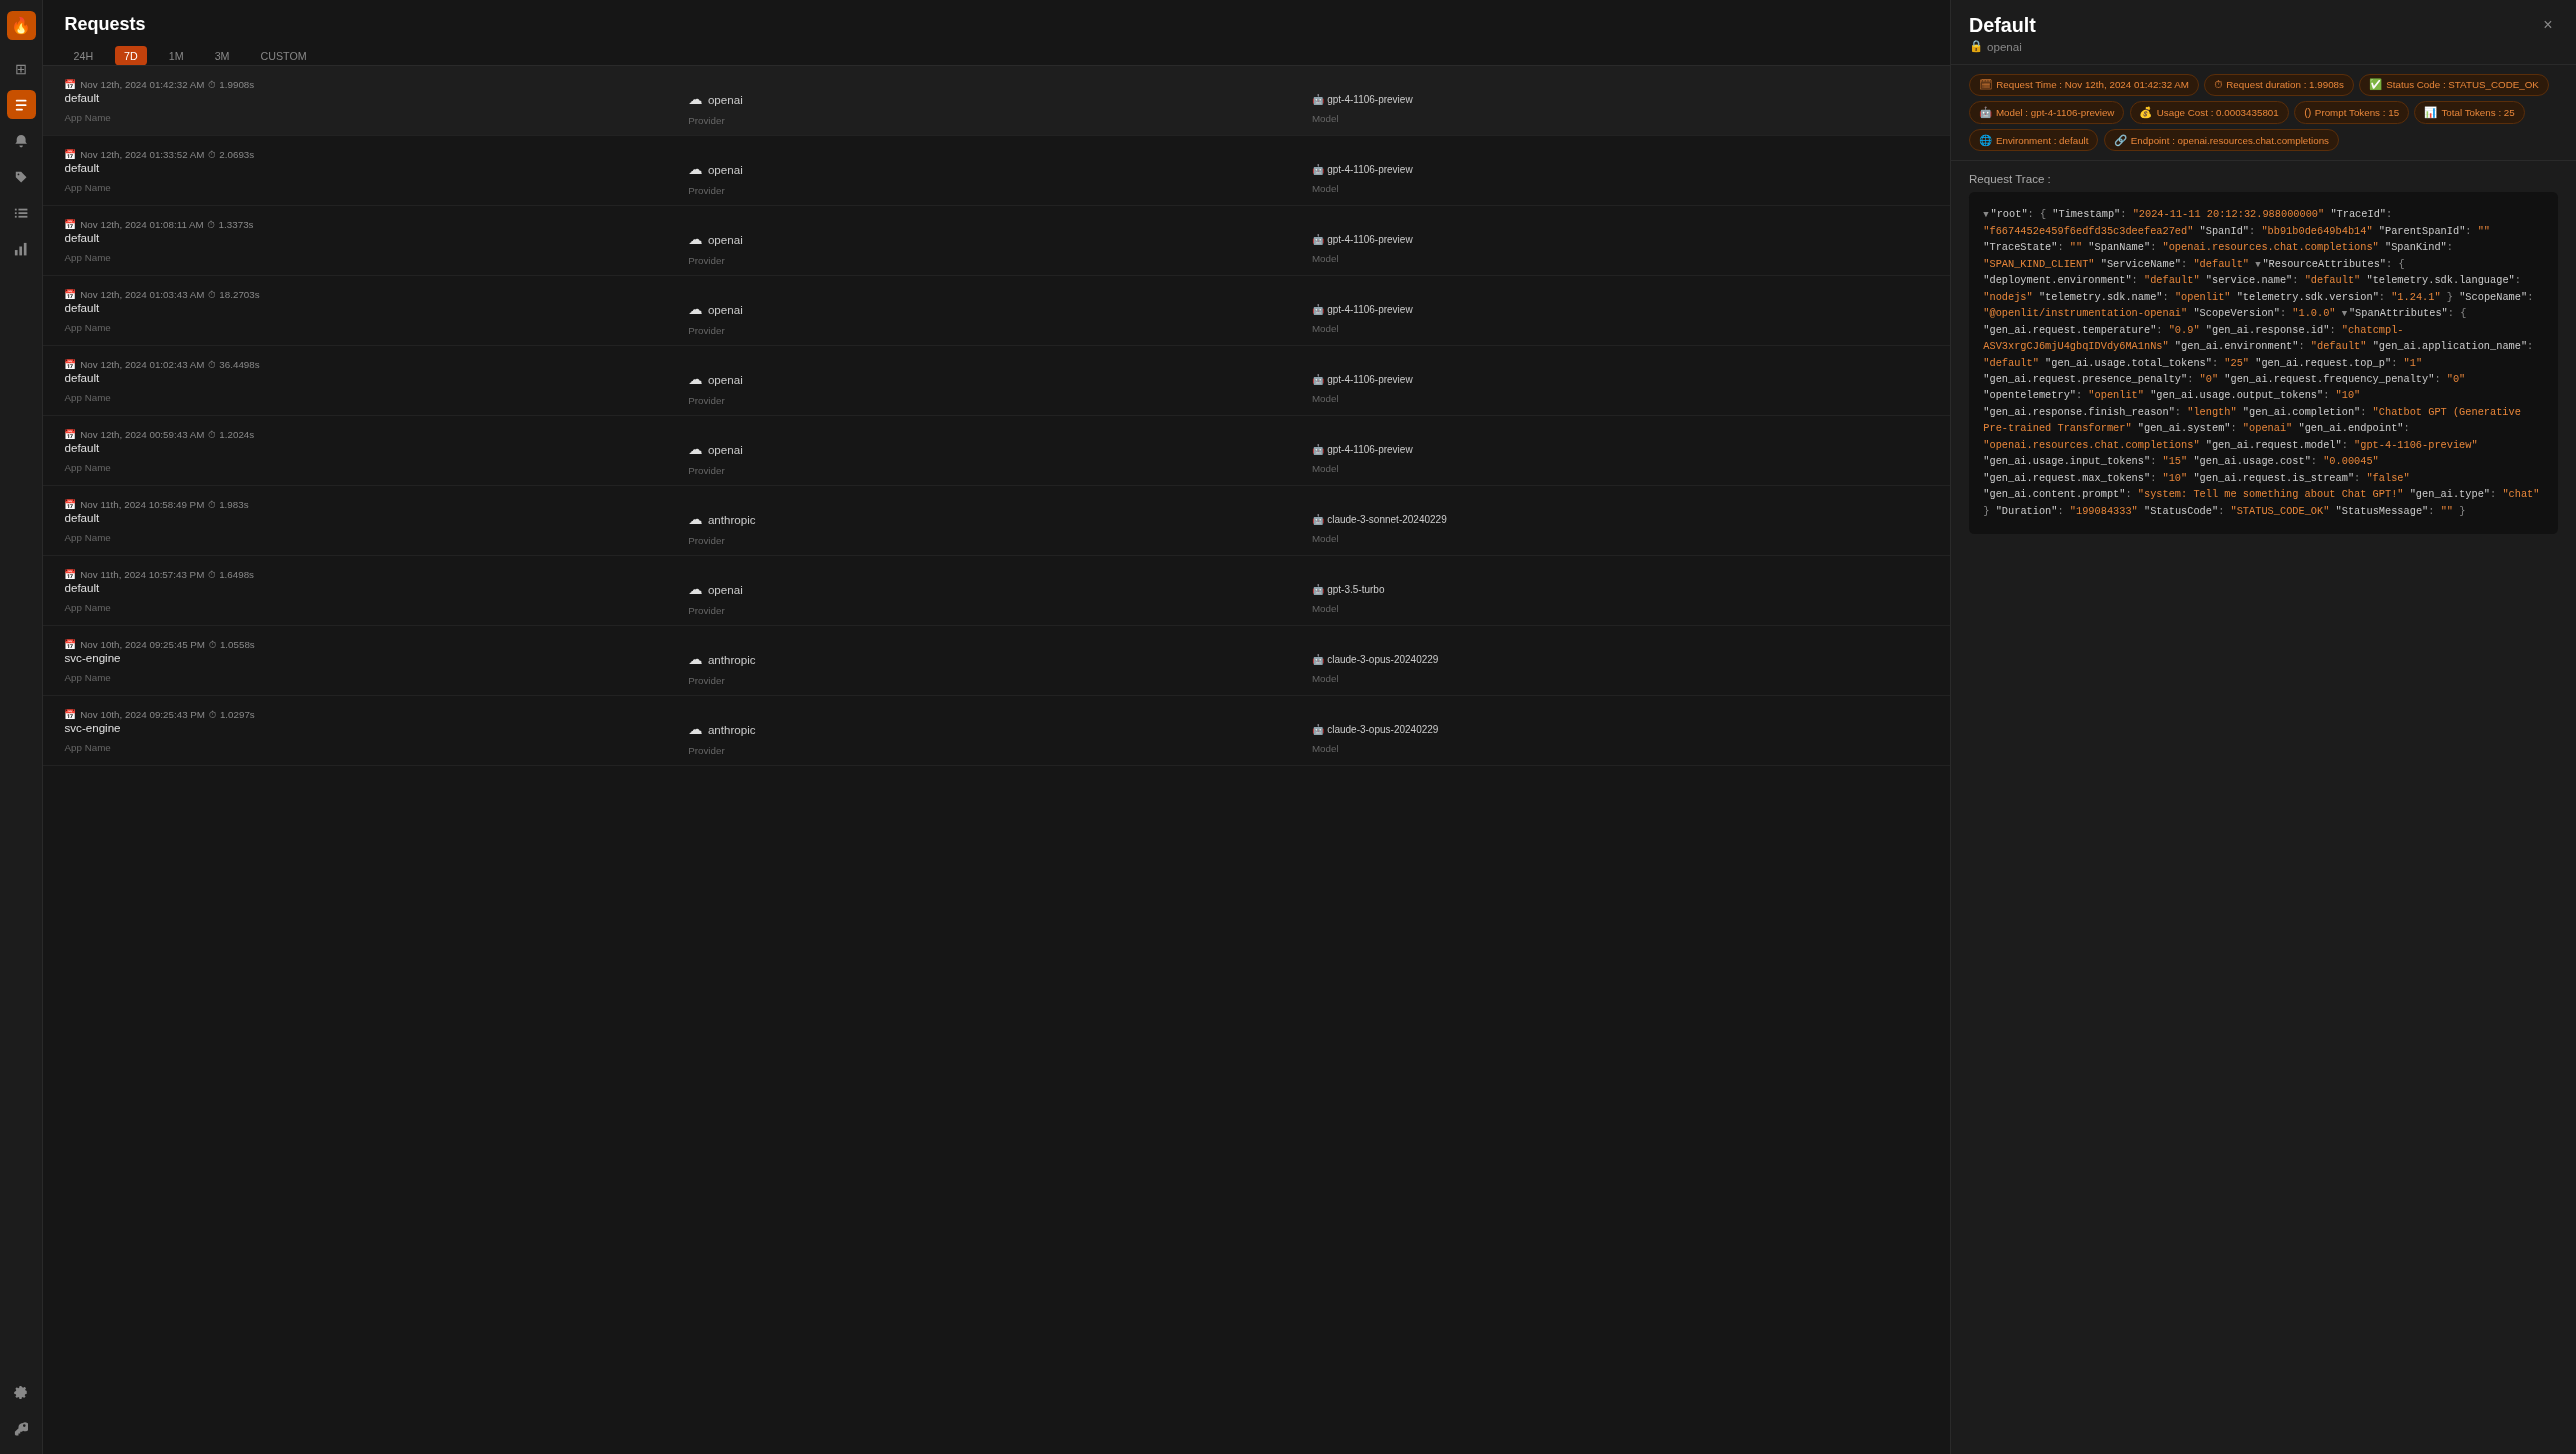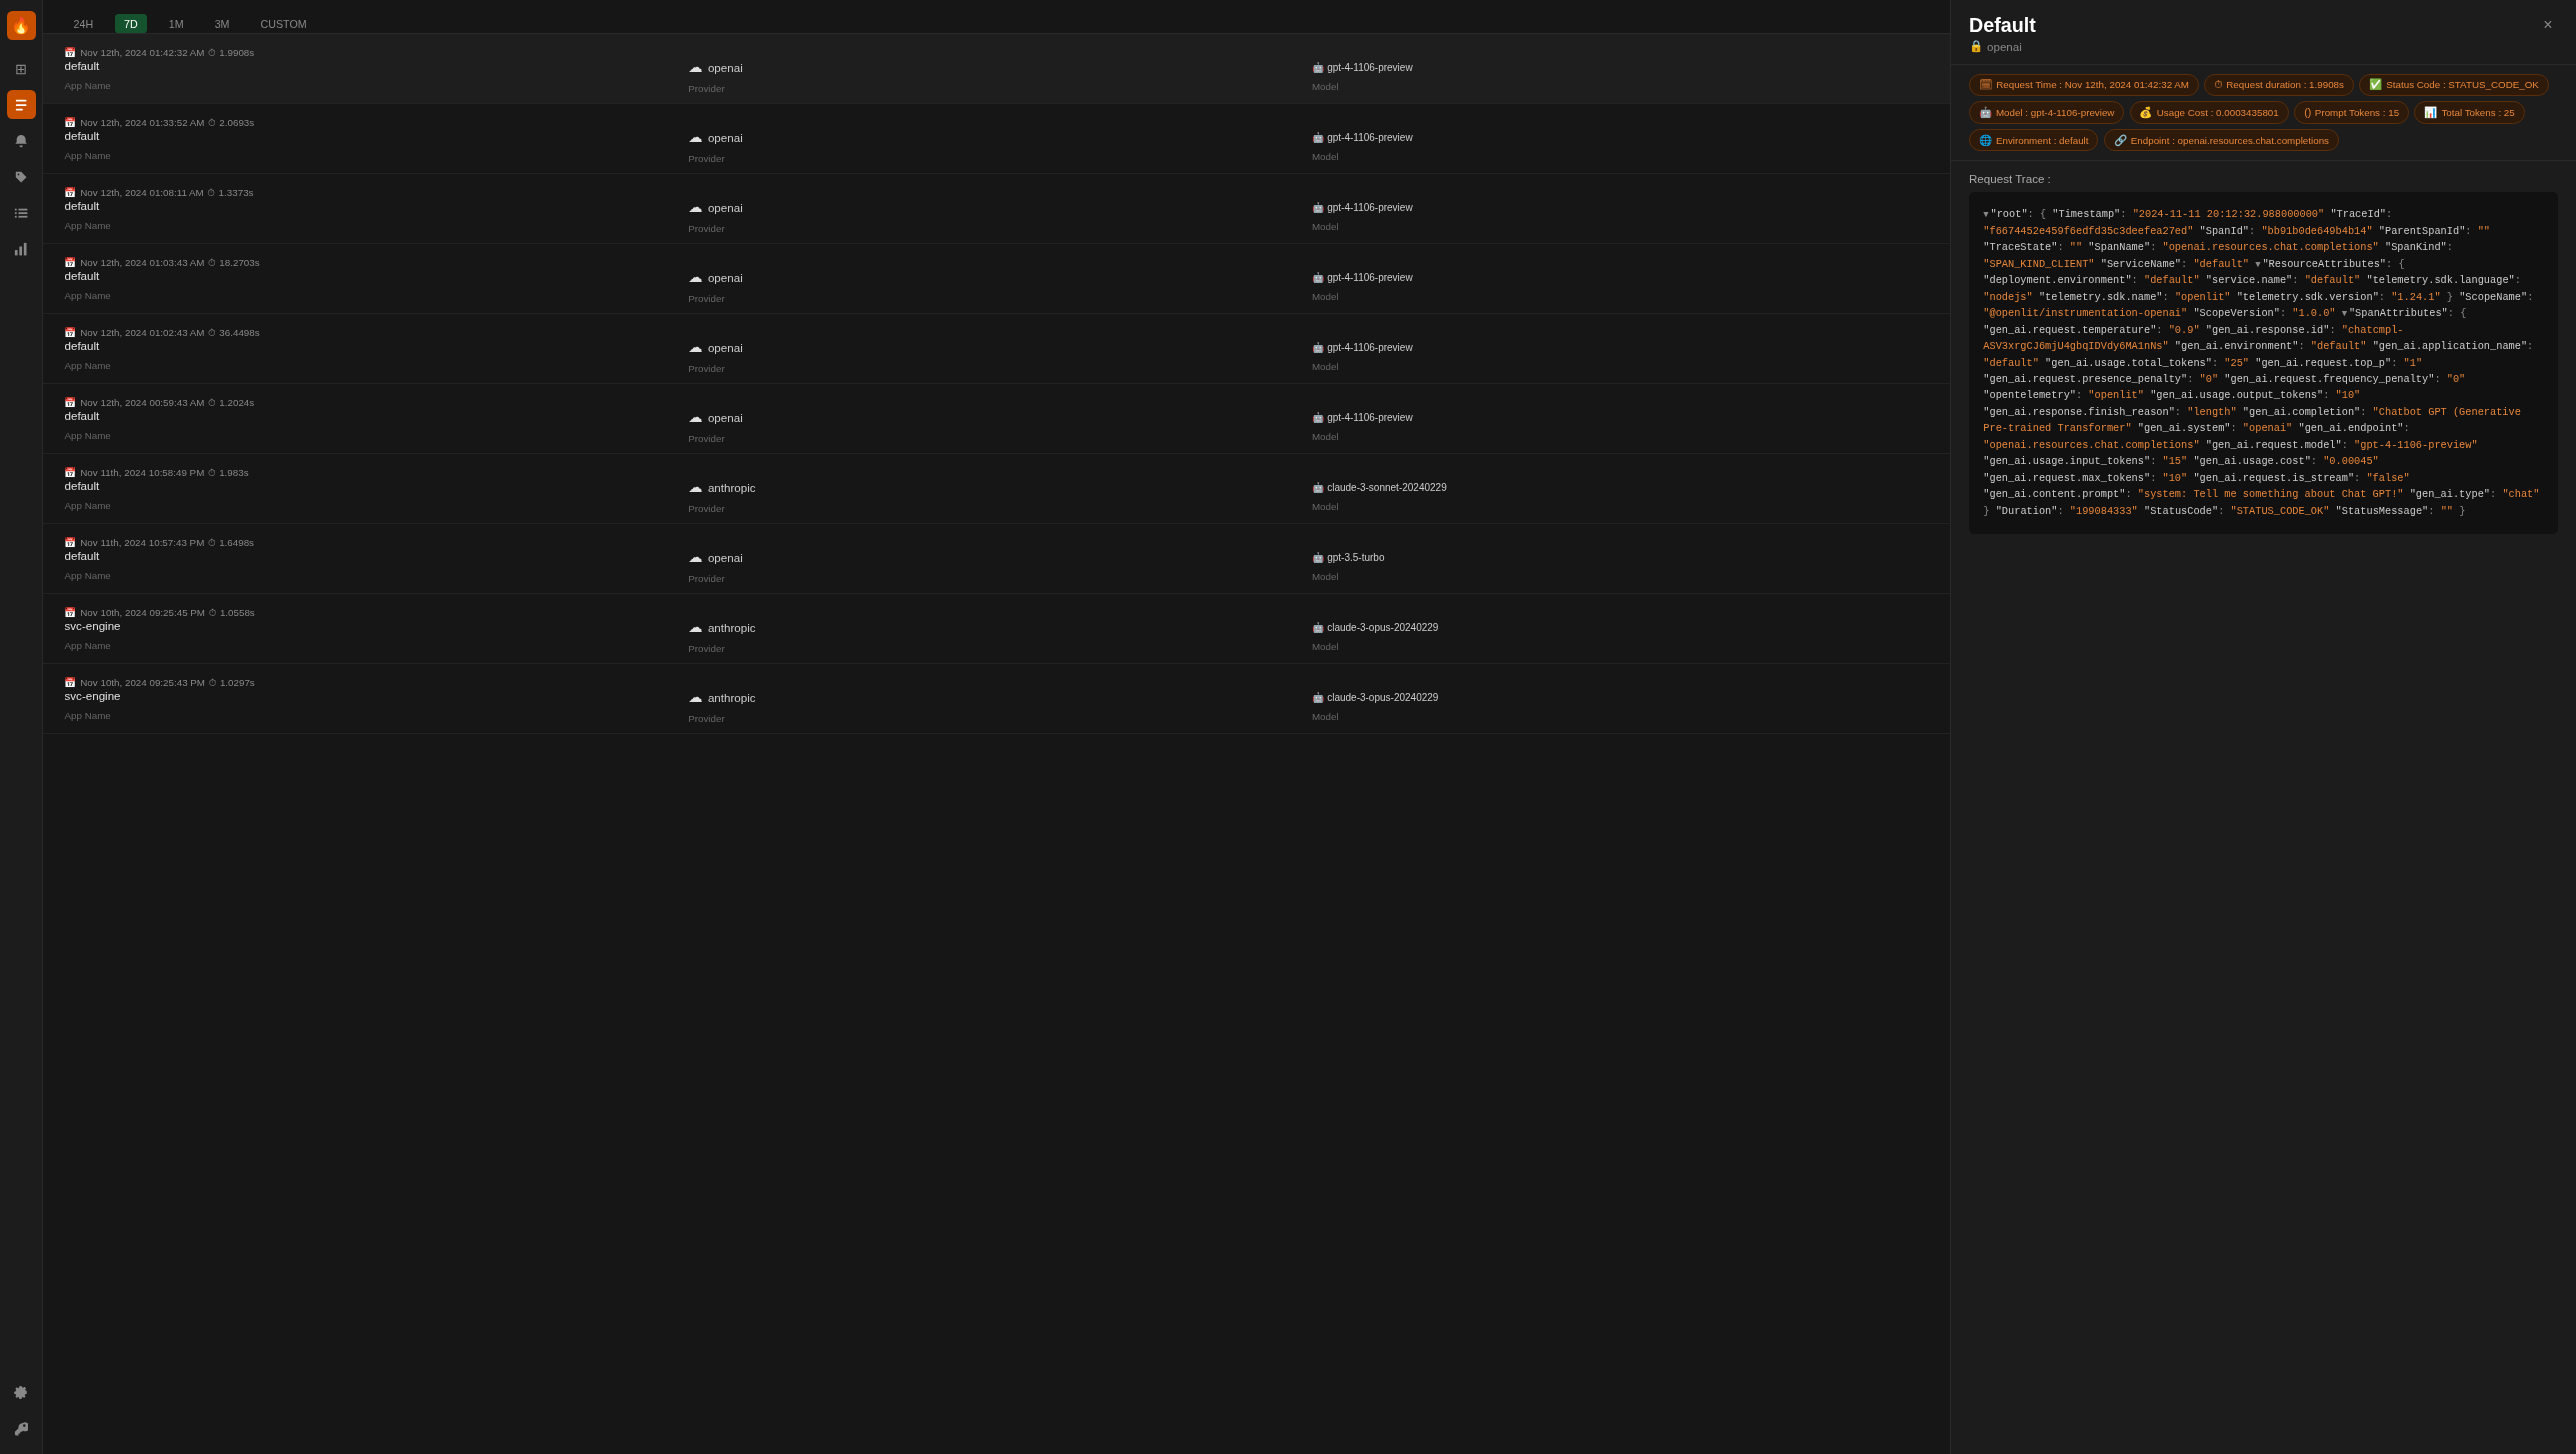--- a/index.html
+++ b/index.html
@@ -66,21 +66,21 @@
     .time-btn {
       padding: 3.6px 9px;
       border-radius: 3.6px;
       font-size: 10.7px;
       cursor: pointer;
       border: none;
       background: transparent;
       color: #888;
     }
     .time-btn.active {
-      background: #14532d;
+      background: #c2410c;
       color: white;
     }
 
     
     .request-list {
       flex: 1;
       overflow-y: auto;
       padding: 0;
     }
     .request-item {
@@ -221,20 +221,21 @@
   </div>
   <div class="sidebar-icon">
     <svg width="14.3" height="14.3" viewBox="0 0 16 16" fill="currentColor">
         <path d="M10 1a5 5 0 0 0-4.9 6L1 11v3l1 1h3v-2h2v-2h2l1.1-1.1A5 5 0 1 0 10 1zm1.5 4.5a1.5 1.5 0 1 1 0-3 1.5 1.5 0 0 1 0 3z"></path>
       </svg>
   </div>
 </div>
 
 <div class="main-content">
   <div class="page-header">
+    <div class="page-title">Requests</div>
     <div class="time-filters">
       <button class="time-btn">24H</button>
       <button class="time-btn active">7D</button>
       <button class="time-btn">1M</button>
       <button class="time-btn">3M</button>
       <button class="time-btn">CUSTOM</button>
     </div>
   </div>
 
   <div class="request-list" id="request-list">

